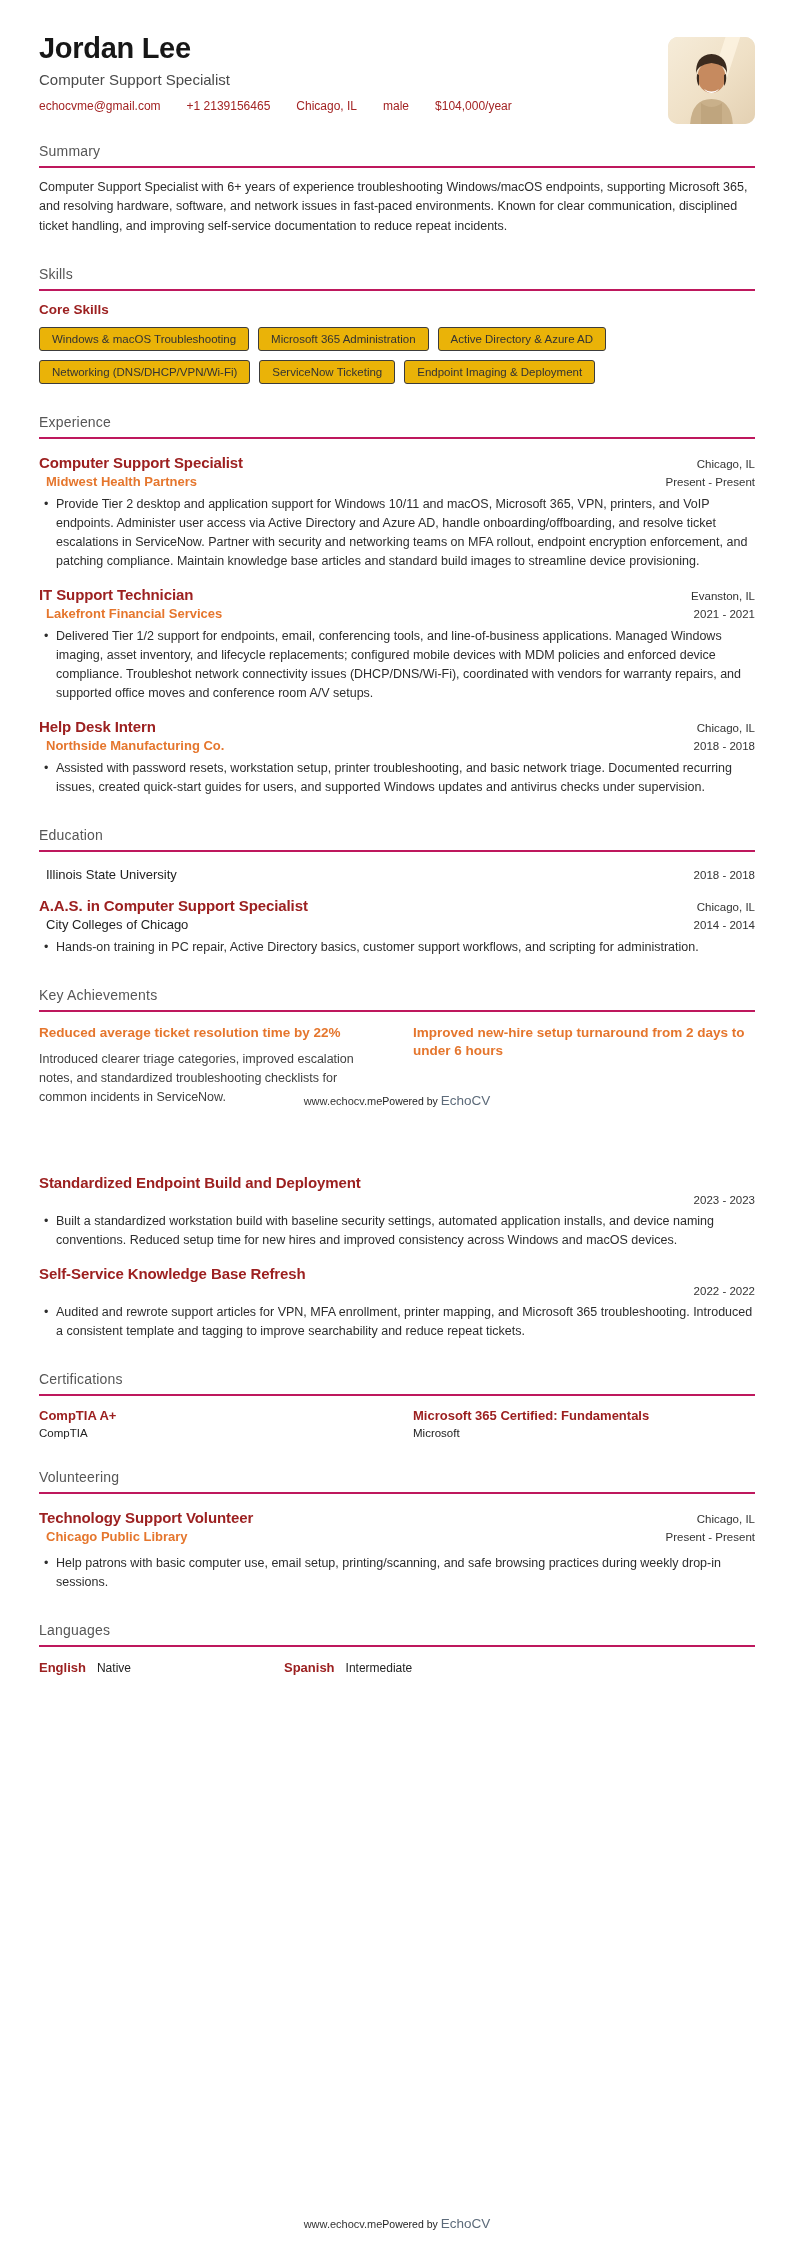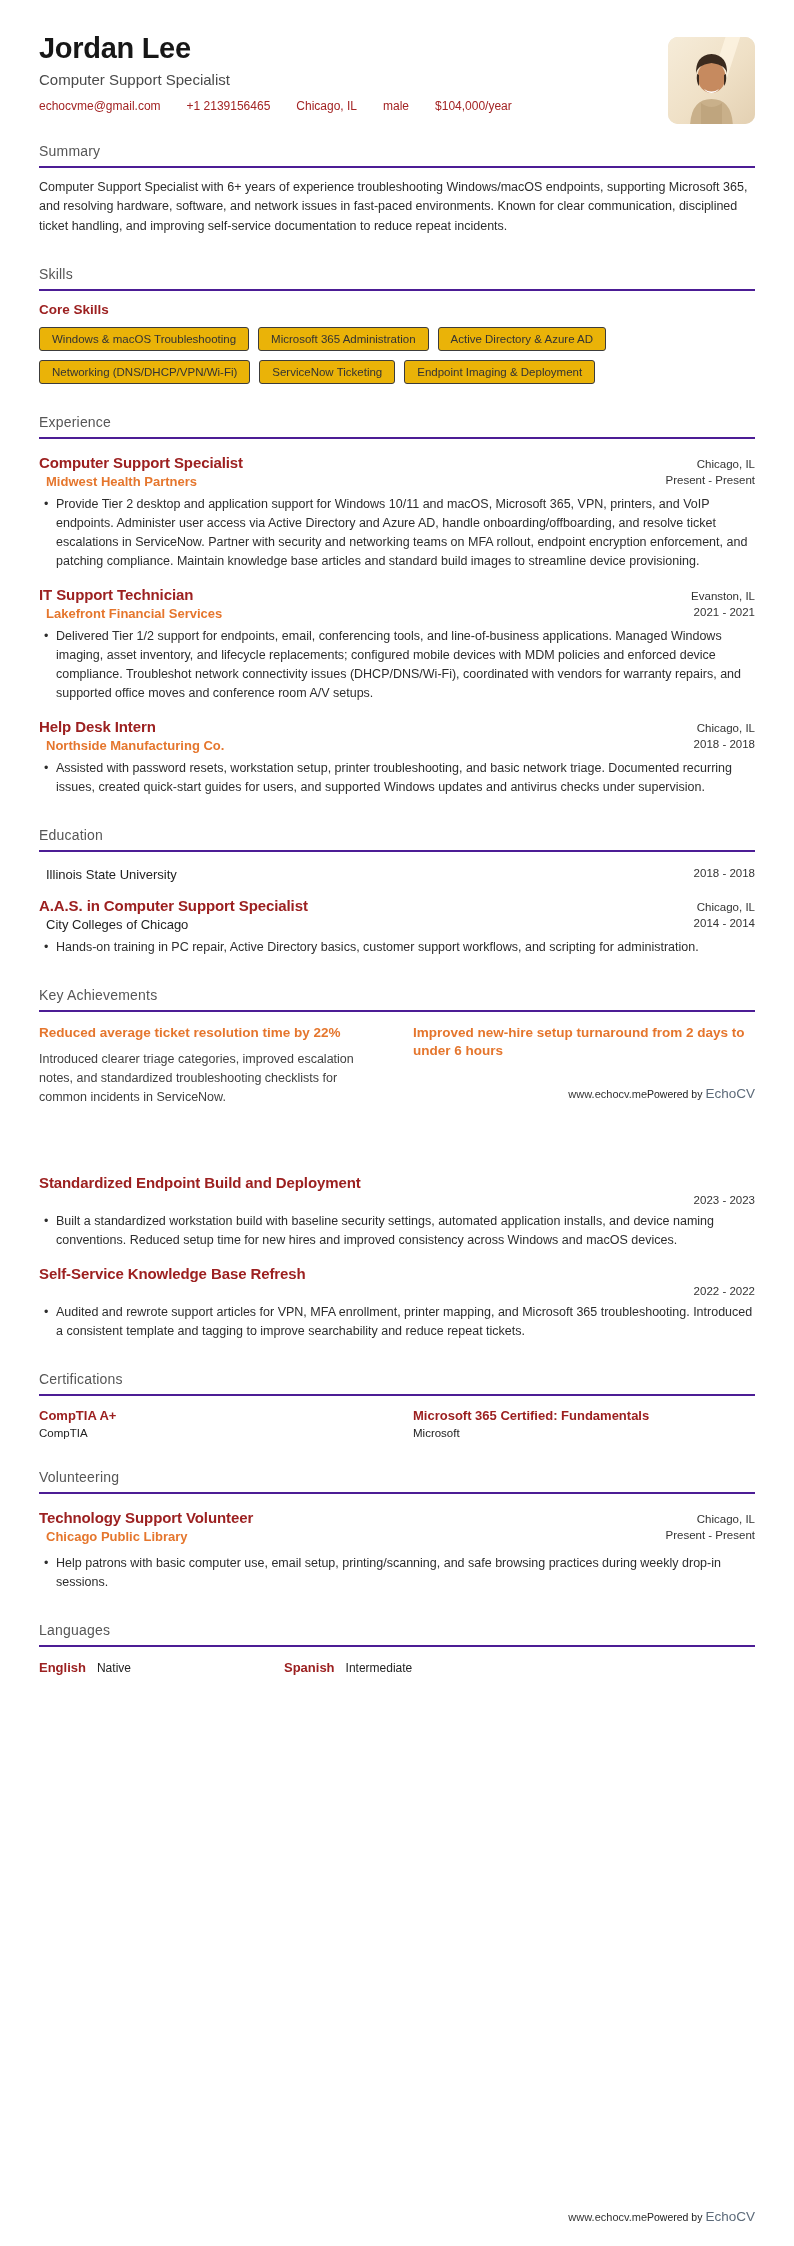--- a/index.html
+++ b/index.html
@@ -55,21 +55,21 @@
   }
   .photo svg { display: block; width: 100%; height: 100%; }
 
   
   .section { margin-top: 30px; }
   .section-title {
     font-size: 14px;
     font-weight: 400;
     color: #565656;
     padding-bottom: 7px;
-    border-bottom: 2px solid #4c1d95;
+    border-bottom: 2px solid #be185d;
     letter-spacing: 0.2px;
   }
   .section-body { margin-top: 10px; }
 
   .summary-text {
     font-size: 12.5px;
     line-height: 1.55;
     color: #2d2d2d;
   }
 
@@ -113,21 +113,21 @@
   }
   .entry-meta {
     font-size: 11.5px;
     color: #333;
     white-space: nowrap;
   }
   .entry-sub {
     margin-top: 3px;
     display: flex;
     justify-content: space-between;
-    align-items: flex-start;
+    align-items: center;
     padding-left: 7px;
   }
   .entry-company {
     font-size: 13px;
     font-weight: 700;
     color: #e5762d;
   }
   .entry-company.plain {
     color: #222;
     font-weight: 500;
@@ -190,23 +190,23 @@
   .lang-row { margin-top: 13px; display: flex; }
   .lang-item { width: 245px; display: flex; align-items: baseline; gap: 11px; }
   .lang-name { font-size: 13px; font-weight: 700; color: #9c2020; }
   .lang-level { font-size: 12px; color: #222; }
 
   
   .page-footer {
     position: absolute;
     left: 39px;
     right: 39px;
-    bottom: 22px;
+    bottom: 15px;
     display: flex;
-    justify-content: flex-end;
+    justify-content: center;
     align-items: baseline;
   }
   .footer-url { font-size: 11px; color: #333; text-decoration: none; }
   .powered { font-size: 10.5px; color: #222; }
   .powered .brand {
     font-size: 13.5px;
     color: #5d6b7a;
     margin-left: 3px;
   }
 </style>

